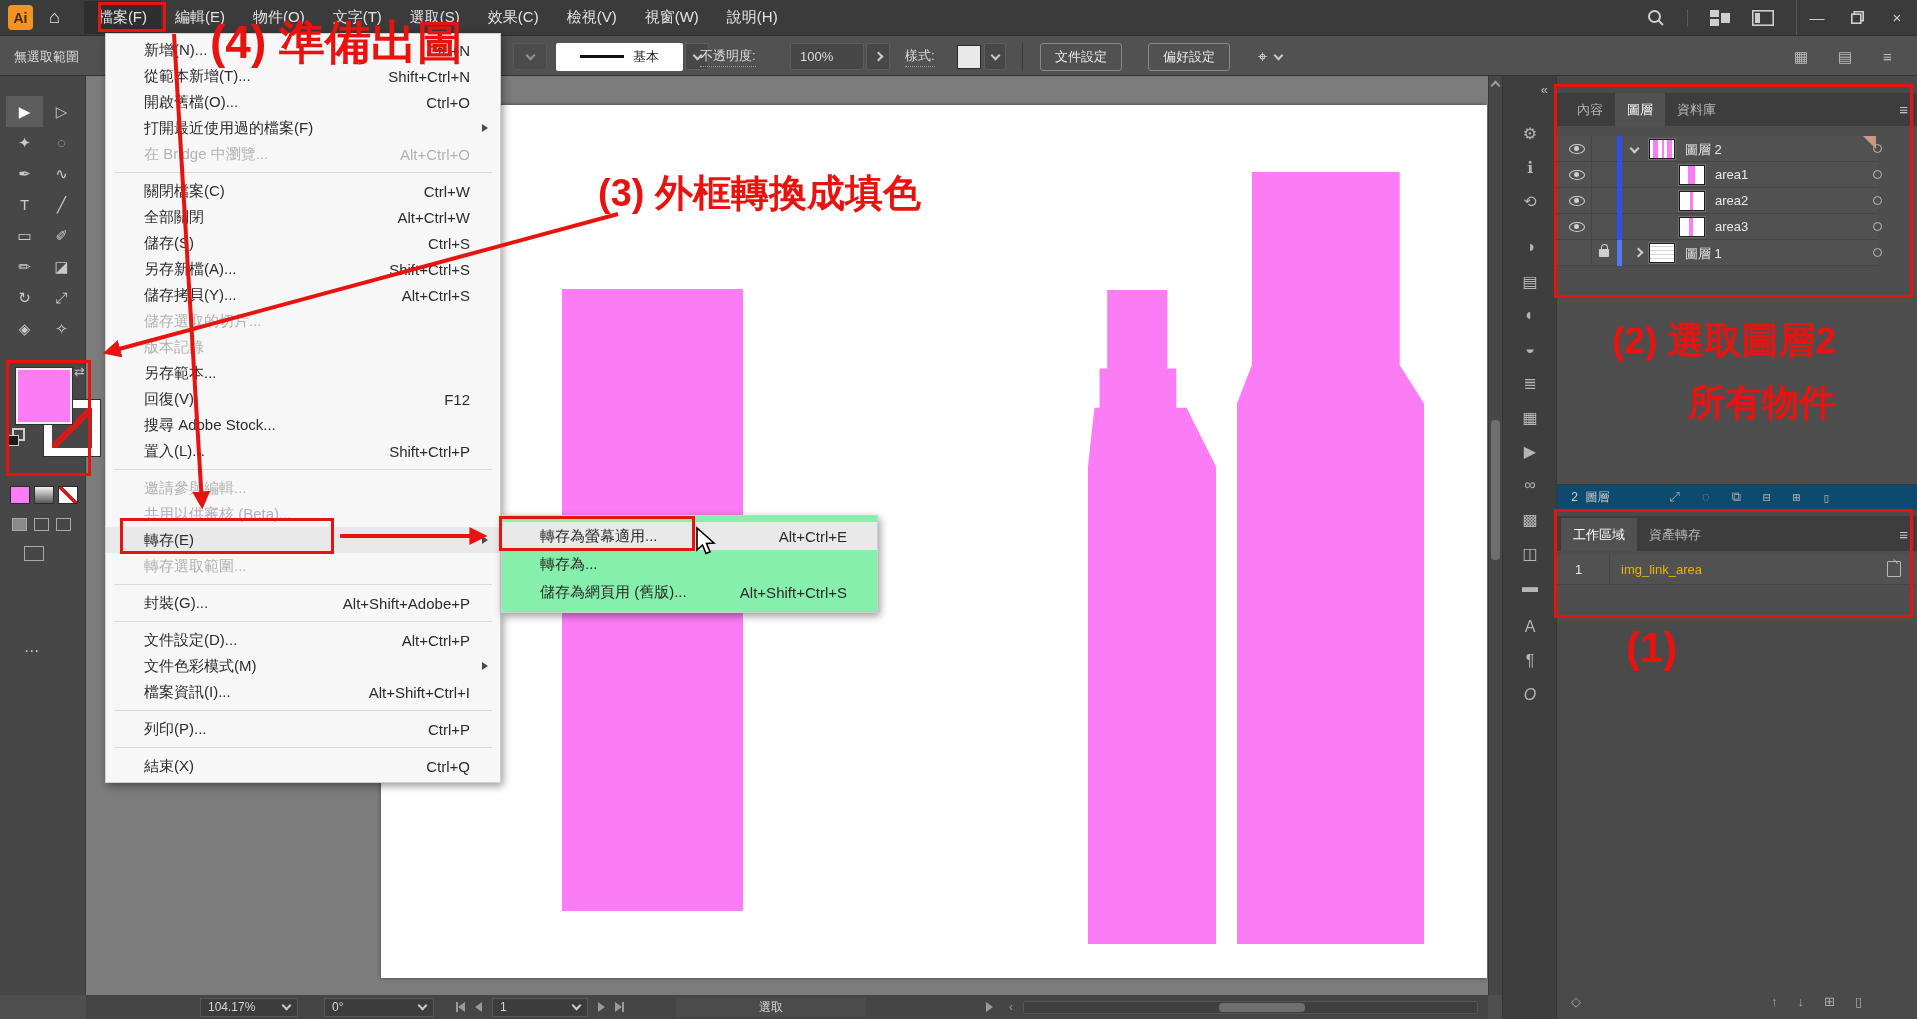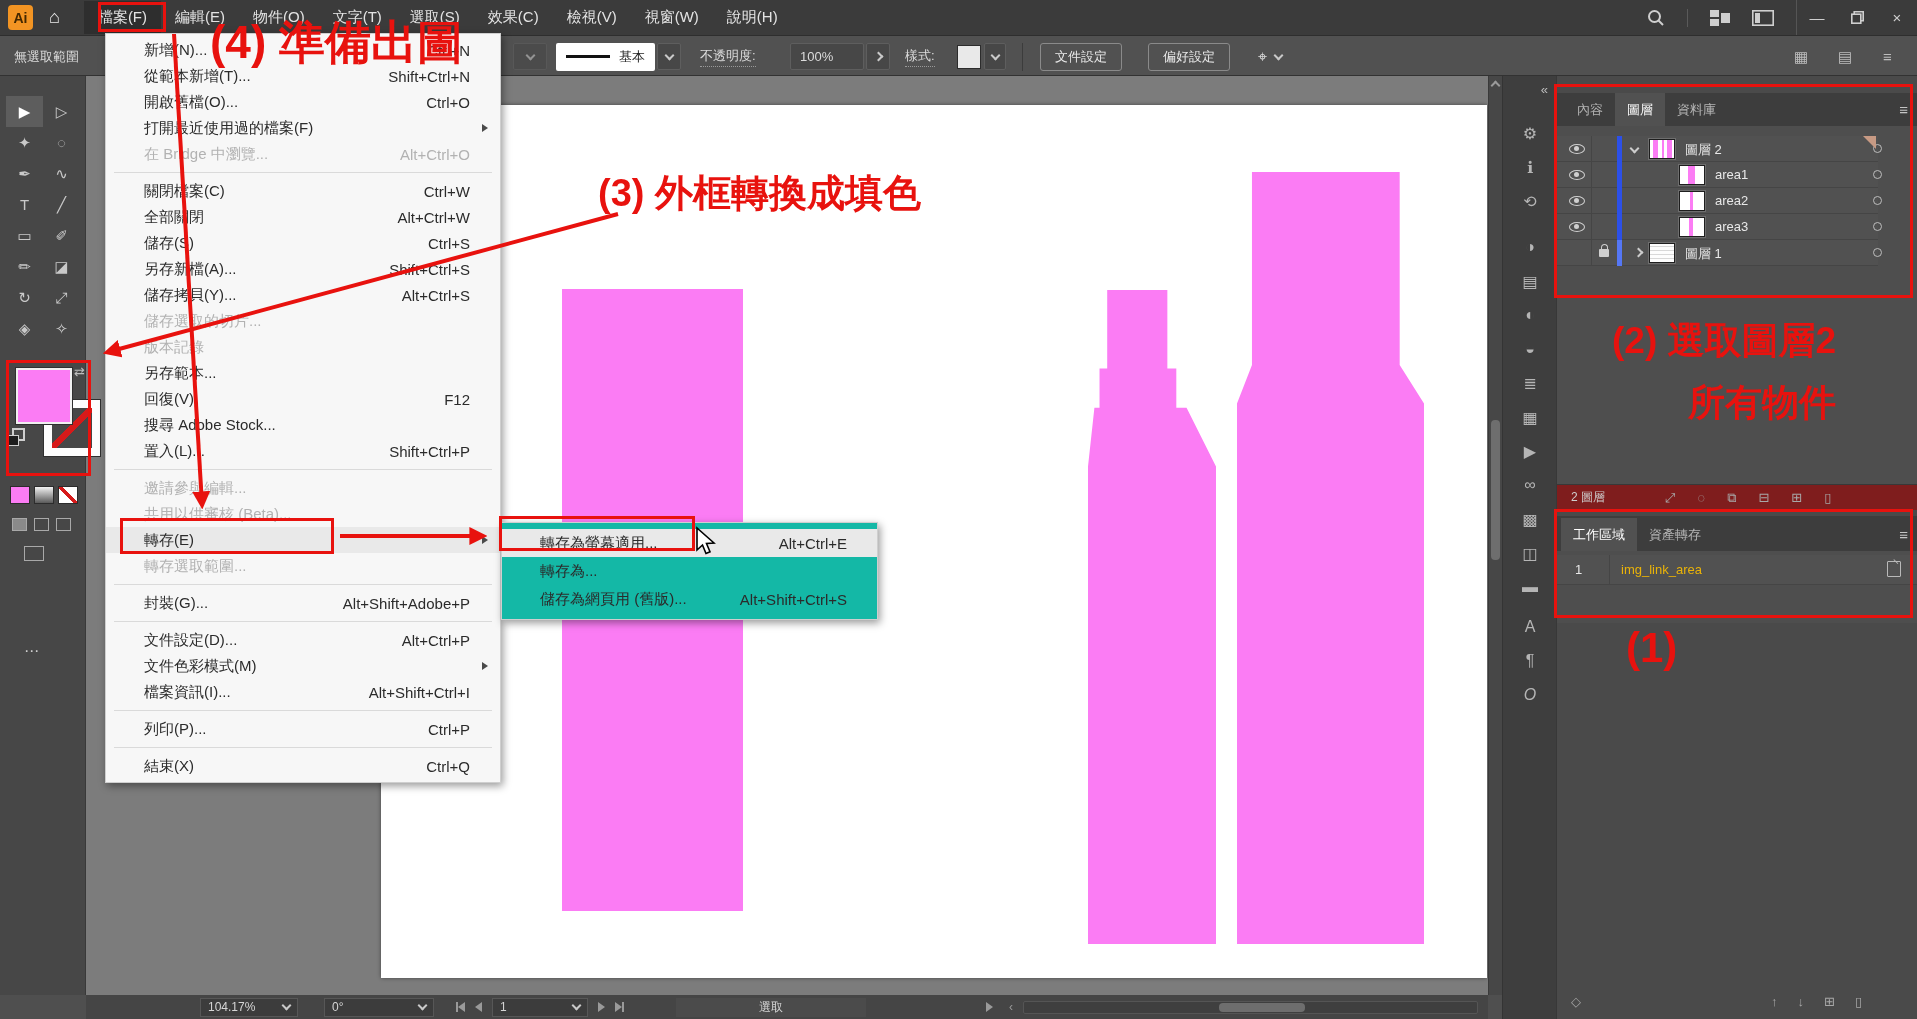--- a/index.html
+++ b/index.html
@@ -83,37 +83,37 @@
   .rvline { position:absolute; left:34px; top:0; width:1px; height:26px; background:#454545; }
   .lock { position:absolute; left:42px; top:9px; width:10px; height:8px; background:#cfcfcf; border-radius:1px; }
   .lock::before { content:""; position:absolute; left:1.5px; top:-5px; width:5px; height:5px; border:1.5px solid #cfcfcf; border-bottom:none; border-radius:4px 4px 0 0; }
   .lbar { position:absolute; left:60px; top:0; width:5px; height:26px; background:#2c50e8; }
   .lbar.light { background:#5577f5; }
   .lchev { position:absolute; top:9px; }
   .lthumb { position:absolute; top:3px; width:26px; height:20px; border:1px solid #1e1e1e; outline:1px solid #6e6e6e; }
   .lname { position:absolute; top:5px; font-size:13px; color:#e8e8e8; }
   .ltarget { position:absolute; left:316px; top:8px; width:9px; height:9px; border:1px solid #bdbdbd; border-radius:50%; }
   .corner-tri { position:absolute; right:2px; top:0; width:0; height:0; border-left:13px solid transparent; border-top:13px solid #c79a84; }
-  .pbottom { position:absolute; left:0; width:361px; height:26px; background:#7f1d1d; border-top:1px solid #383838; display:flex; align-items:center; }
+  .pbottom { position:absolute; left:0; width:361px; height:26px; background:#0c4a6e; border-top:1px solid #383838; display:flex; align-items:center;font-family:Liberation Mono, monospace; }
   .pb-ico { color:#a8a8a8; font-size:13px; }
   .ab-row { position:absolute; left:0; width:361px; height:30px; background:#515151; border-bottom:1px solid #454545; }
   .page-ico { position:absolute; width:14px; height:16px; border:1.5px solid #b9b9b9; border-radius:1px; }
   .page-ico::after { content:""; position:absolute; right:-1px; top:-6px; width:6px; height:6px; border-bottom:1.5px solid #b9b9b9; transform:rotate(45deg); }
 
   
   #filemenu { position:absolute; left:105px; top:33px; width:396px; background:#f7f7f7; border:1px solid #cfcfcf;
               box-shadow:2px 3px 8px rgba(0,0,0,.4); z-index:40; padding:3px 0; }
   .mi { position:relative; height:26px; display:flex; align-items:center; justify-content:space-between; padding:0 30px 0 38px; font-size:15px; color:#2b2b2b; }
   .mi .ms { color:#2b2b2b; }
   .mi.dis, .mi.dis .ms { color:#b2b2b2; }
   .mi.hl { background:#e9e9e9; }
   .msep { height:1px; background:#dadada; margin:5px 8px; }
   .sarr { position:absolute; right:12px; top:9px; width:0; height:0; border-left:6px solid #4a4a4a; border-top:4.5px solid transparent; border-bottom:4.5px solid transparent; }
-  #submenu { position:absolute; left:501px; top:515px; width:377px; background:#14b8a6; border:1px solid #cfcfcf;
-             box-shadow:2px 3px 8px rgba(0,0,0,.4); z-index:42; padding:6px 0;margin-top:7px; }
+  #submenu { position:absolute; left:501px; top:515px; width:377px; background:#86efac; border:1px solid #cfcfcf;
+             box-shadow:2px 3px 8px rgba(0,0,0,.4); z-index:42; padding:6px 0; }
   #submenu .mi { height:28px; }
   #submenu .mi.hl { background:#e9e9e9; }
 
   
   .redbox { position:absolute; border:3px solid #e8120e; z-index:90; pointer-events:none; }
   .redtext { position:absolute; color:#e8120e; font-weight:bold; z-index:95; pointer-events:none; white-space:nowrap; }
   #anno { position:absolute; left:0; top:0; z-index:92; pointer-events:none; }
   #cursor { position:absolute; left:694px; top:526px; z-index:120; pointer-events:none; }
 </style>
 </head>
@@ -170,21 +170,21 @@
   </div>
 
   <div id="controlbar">
     <div class="cb" style="left:14px">無選取範圍</div>
     <div class="cb" style="left:513px">
         <div class="chip" style="width:34px;justify-content:center;opacity:.55">
           <span class="chev-d"></span>
         </div>
       </div>
     <div class="cb" style="left:556px">
-      <div style="height:28px;background:#fff;border-radius:2px;display:flex;align-items:center;padding:0 10px;color:#1e1e1e">
+      <div style="height:28px;background:#fff;border-radius:2px;display:flex;align-items:center;padding:0 24px;color:#1e1e1e">
         <span style="display:inline-block;width:44px;height:3px;background:#111;margin-right:9px"></span>
         <span>基本</span>
       </div>
       <div class="chip" style="width:24px;justify-content:center;margin-left:2px">
           <span class="chev-d"></span>
         </div>
     </div>
     <div class="cb" style="left:700px">
         <span class="dotted">不透明度:</span>
       </div>

